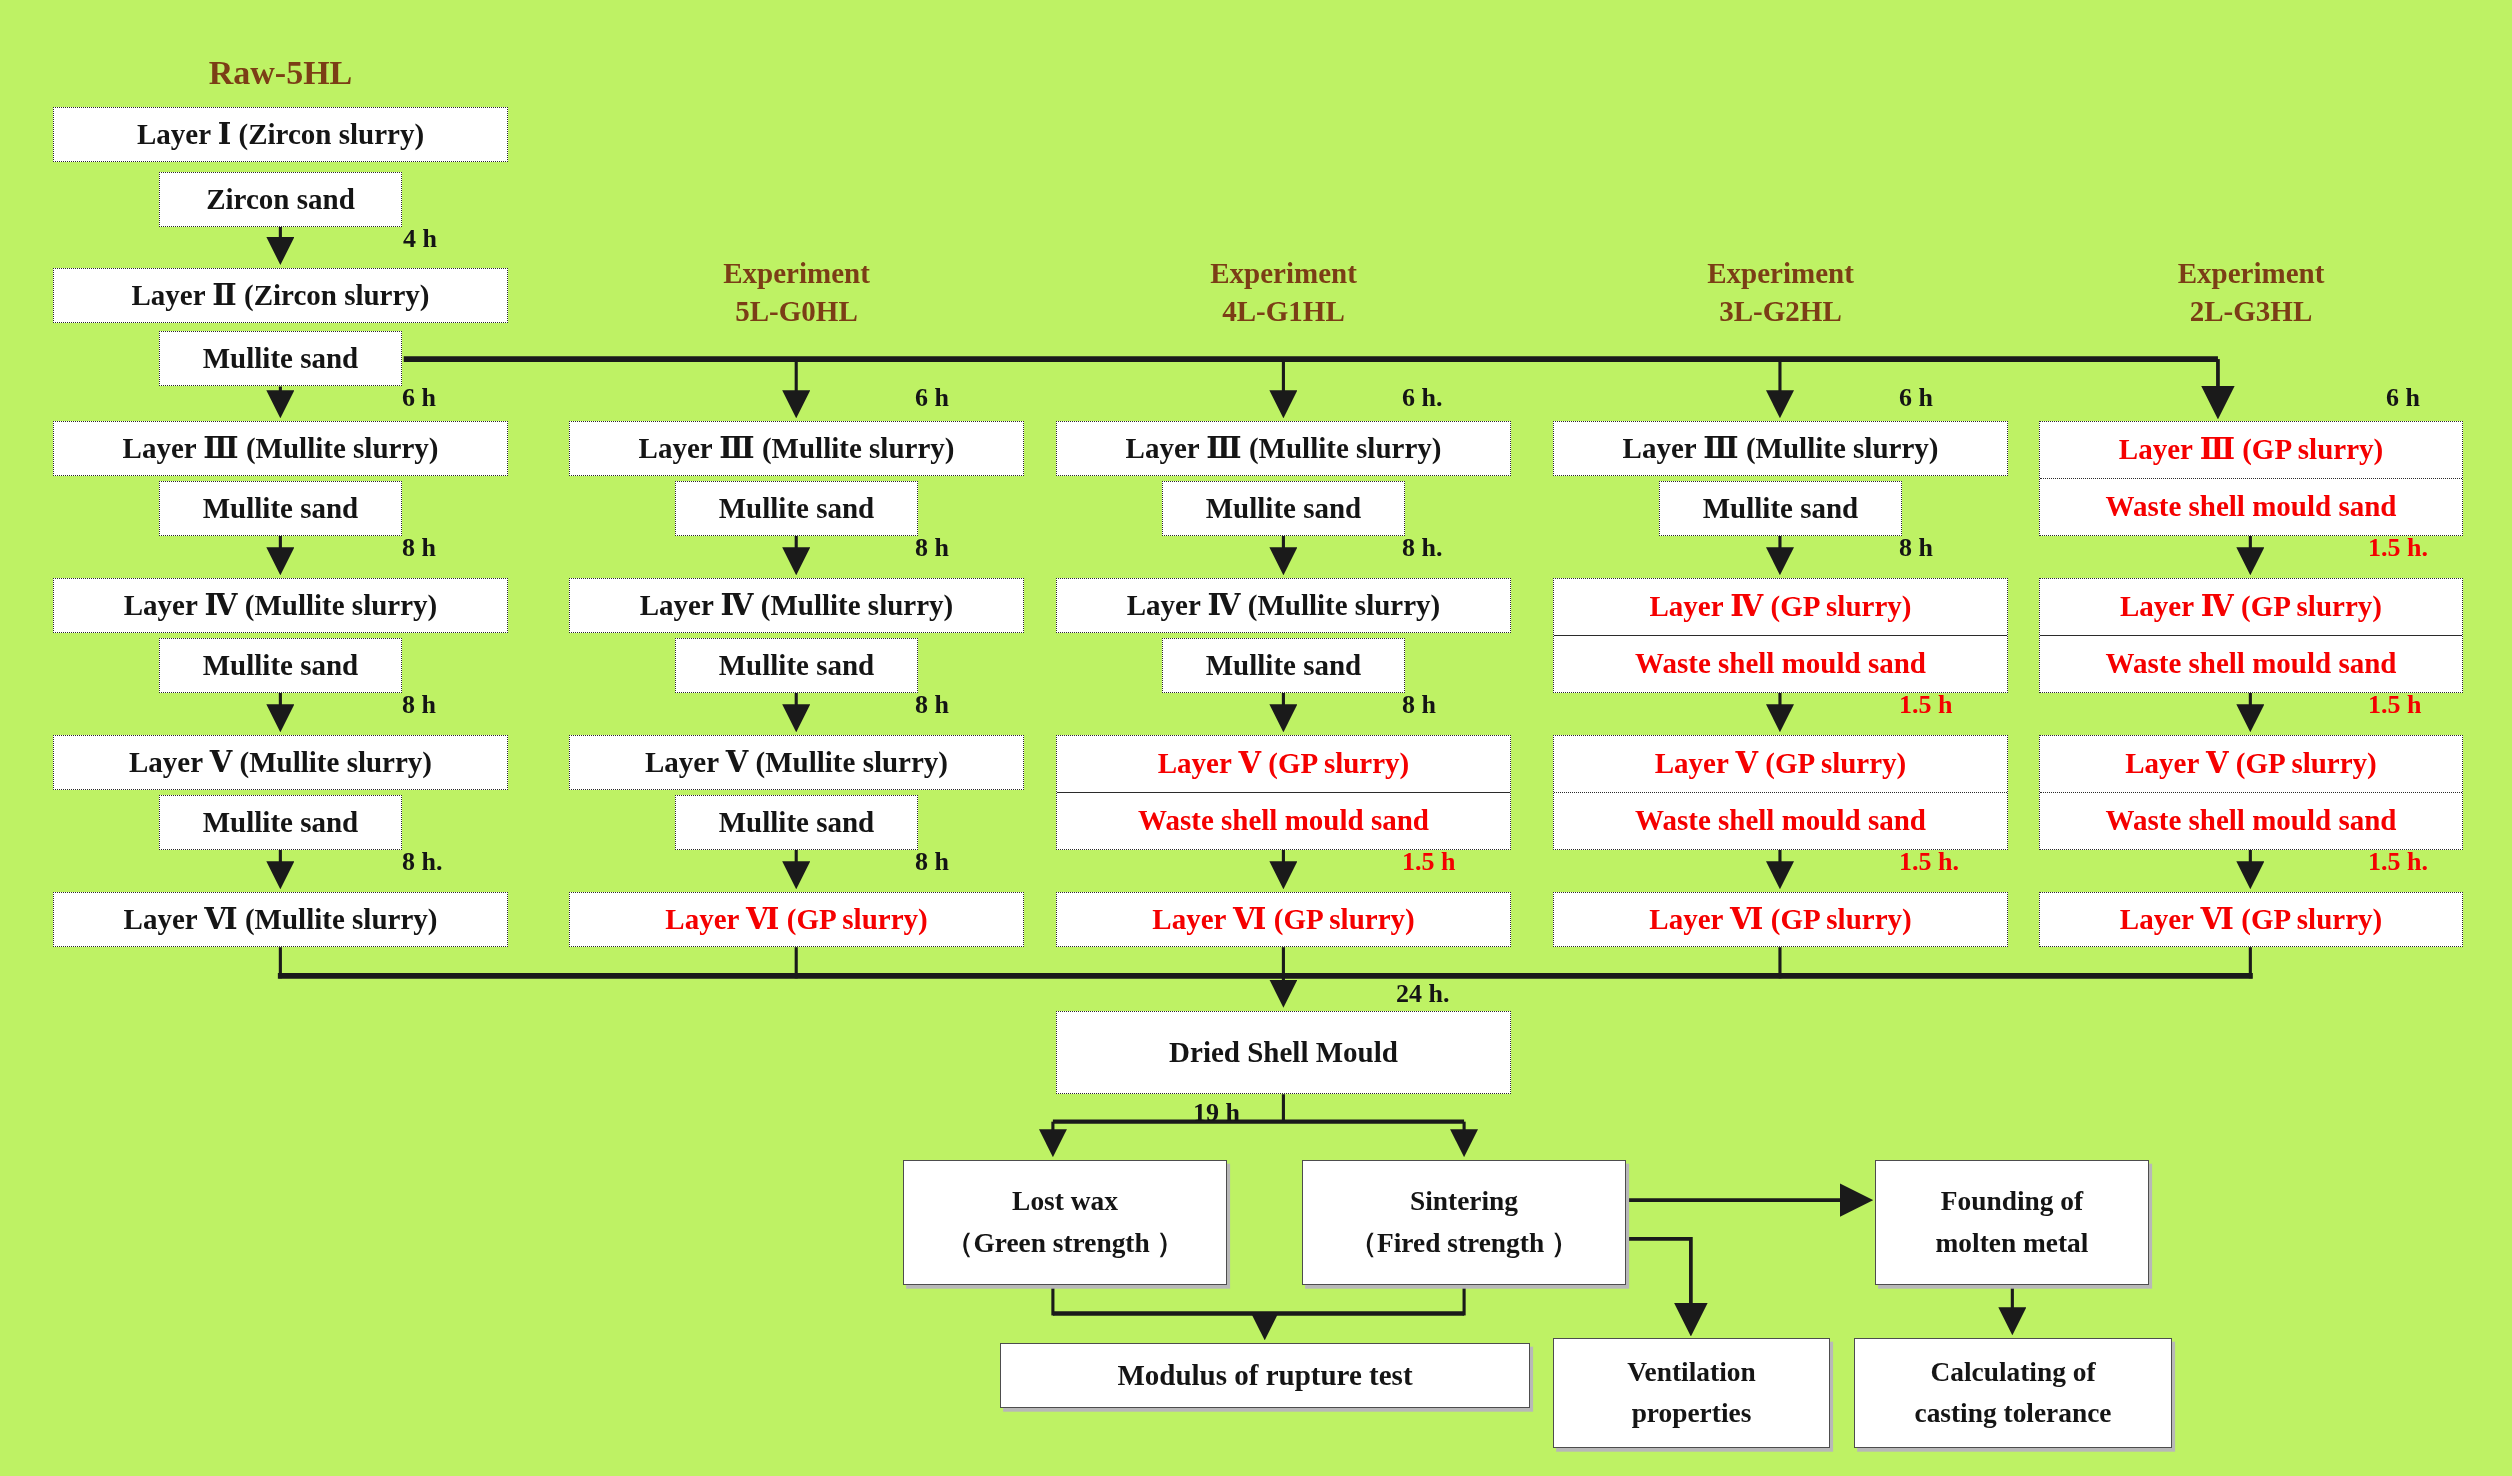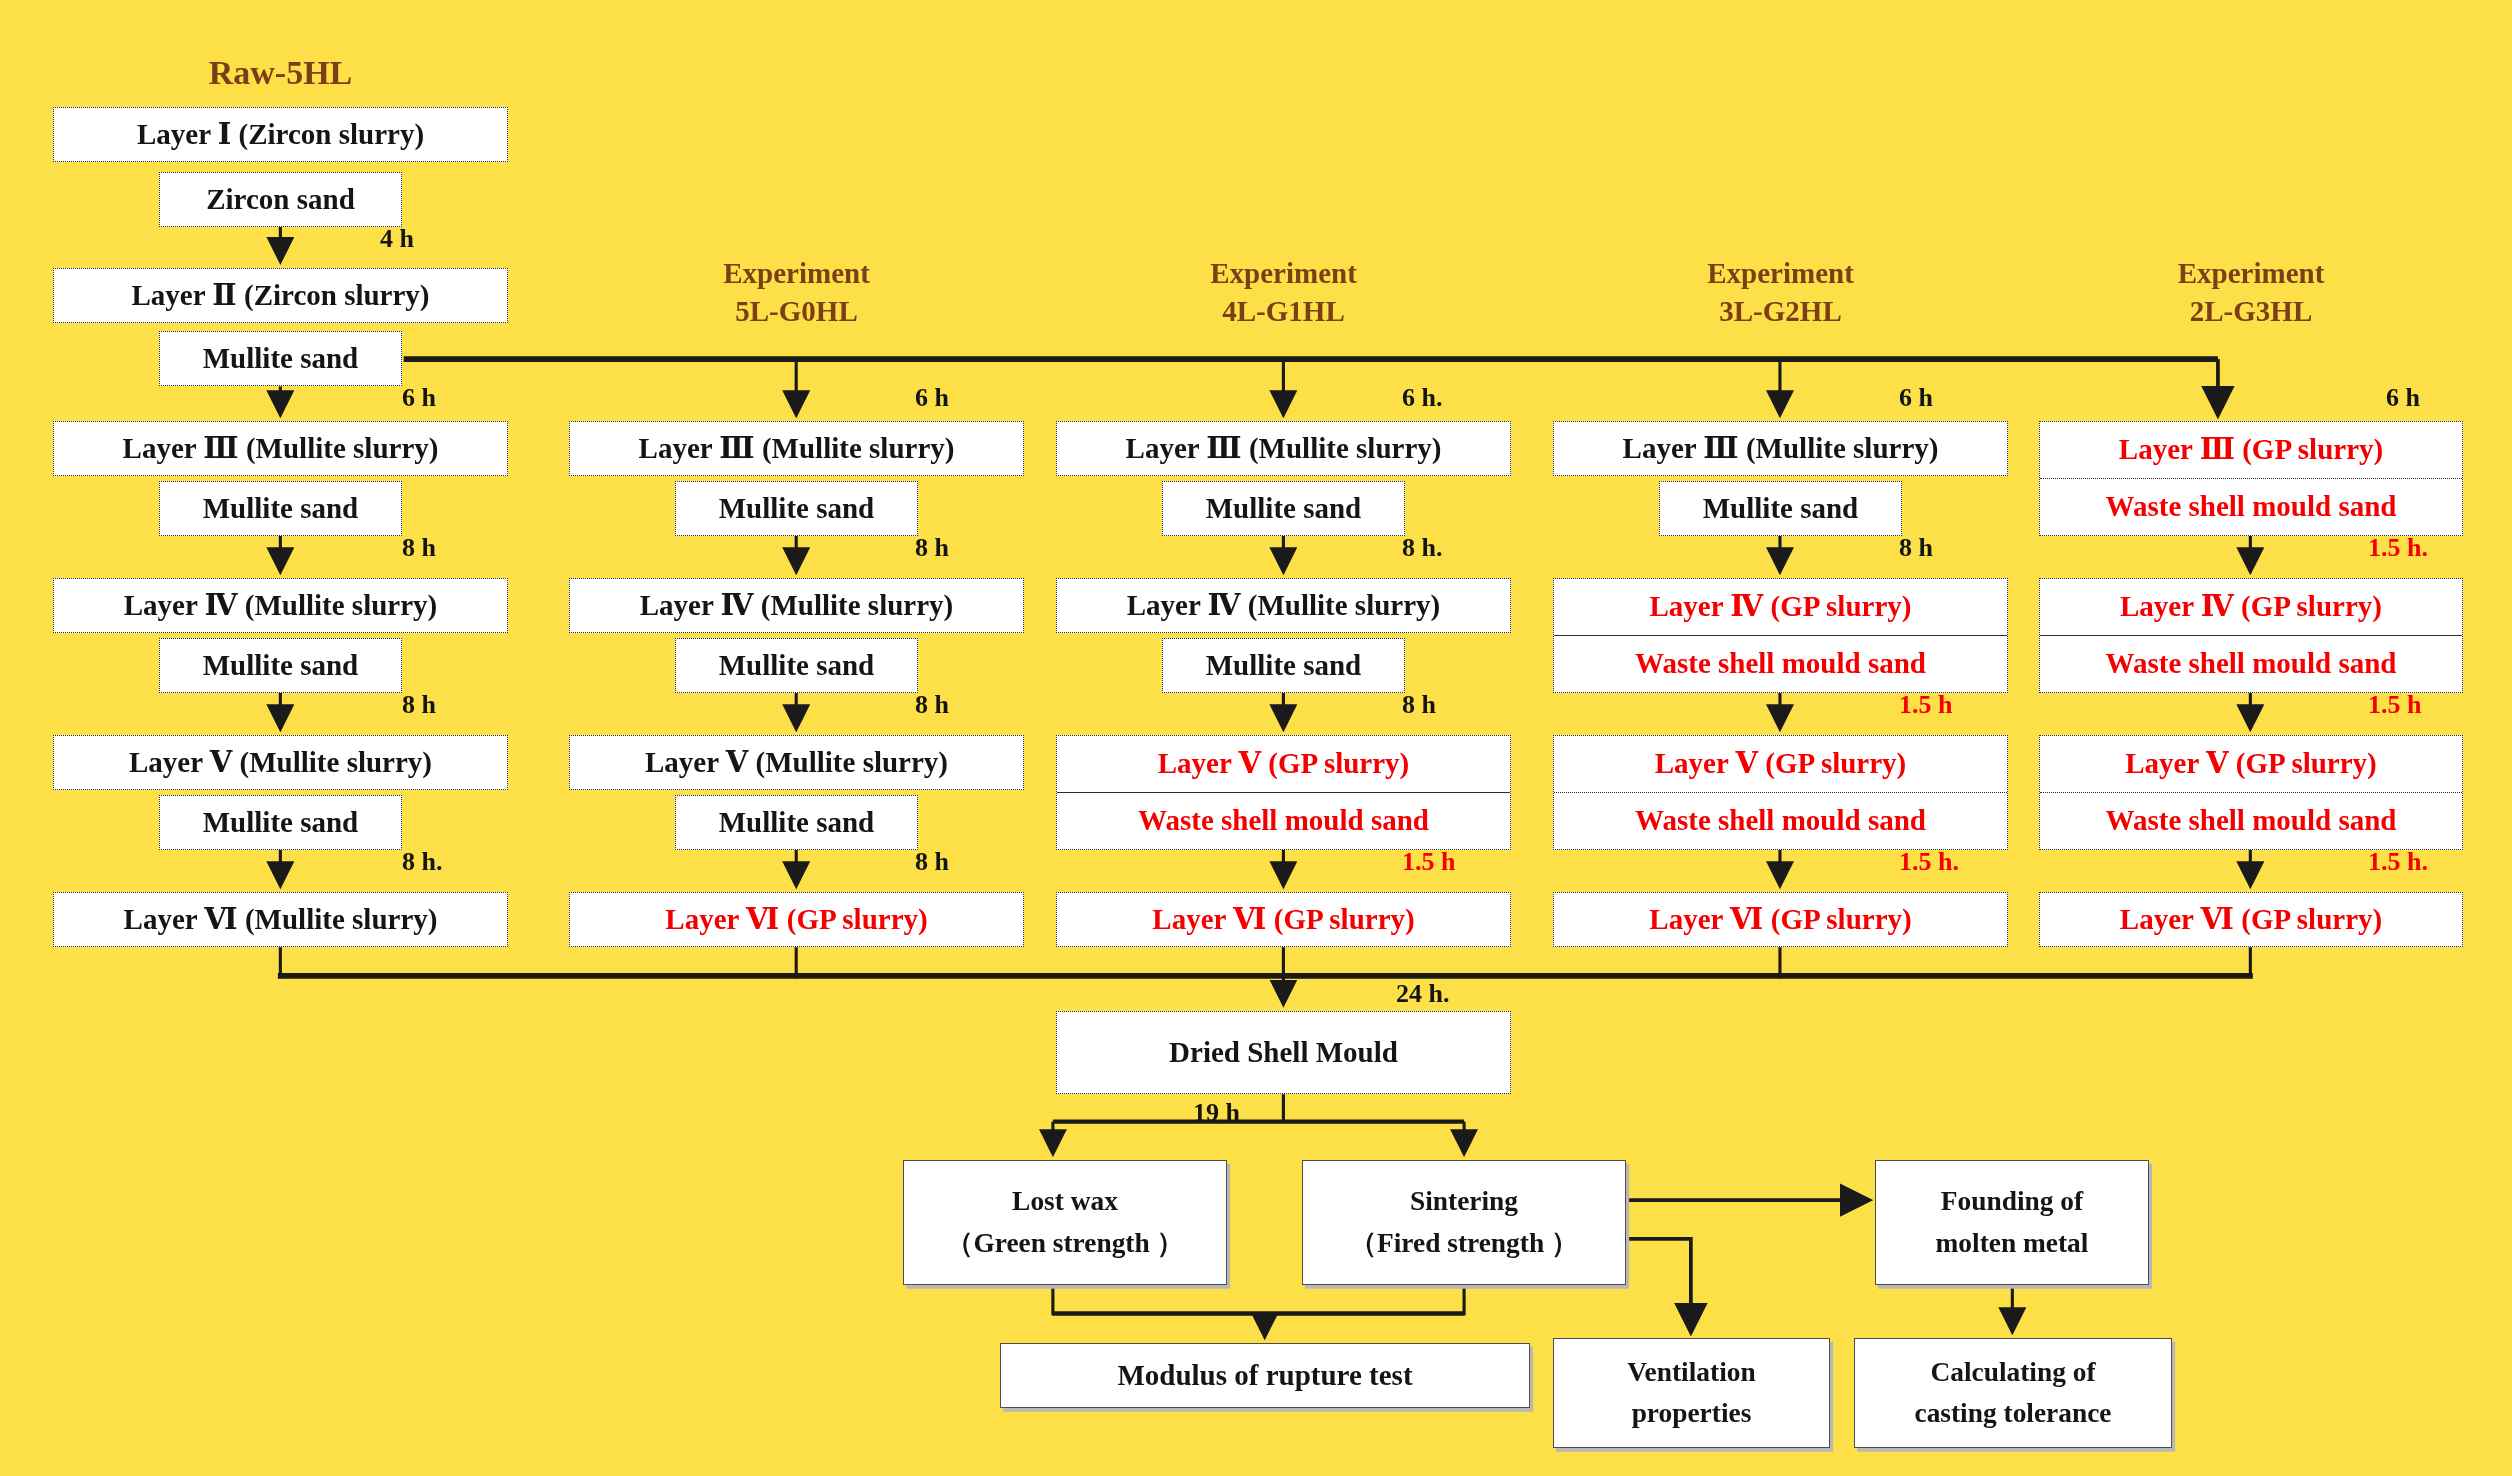--- a/index.html
+++ b/index.html
@@ -1,17 +1,17 @@
 <!DOCTYPE html>
 <html style="font-size:10px"><head>
 <meta charset="utf-8">
 <style>
   html,body{margin:0;padding:0;background:#ffffff;}
   .canvas{
-    position:relative;width:2512px;height:1477px;background:#fde047;
+    position:relative;width:2512px;height:1477px;background:#bef264;
     font-family:"Liberation Serif","DejaVu Serif","DejaVu Sans",serif;
     color:#151515;overflow:hidden;
   }
   .wires{position:absolute;left:0;top:0;width:2512px;height:1477px;z-index:1;}
   .box{
     position:absolute;background:#ffffff;display:flex;align-items:center;justify-content:center;
     text-align:center;font-weight:bold;font-size:29px;line-height:1.15;z-index:2;box-sizing:border-box;
   }
   .dash{border:1.9px dotted #2b2b2b;}
   .solid{border:1.9px solid #4d4d4d;box-shadow:3.1px 3.7px 0 #b8b8b8;}
@@ -88,21 +88,21 @@
       <path d="M2610,1926 H2996" stroke-width="6" marker-end="url(#ah)"></path>
       <path d="M2610,1988 H2714 V2134" stroke-width="6" marker-end="url(#ah)"></path>
 
       <line x1="3230" y1="2062" x2="3230" y2="2134" stroke-width="5" marker-end="url(#ah)"></line>
     </g>
   </svg>
 
   <div class="title brown" style="left:53px;top:54px;width:455px;">Raw-5HL</div>
   <div class="box dash" style="left:53px;top:107px;width:455px;height:55px;">Layer Ⅰ (Zircon slurry)</div>
   <div class="box dash" style="left:159px;top:172px;width:243px;height:55px;">Zircon sand</div>
-  <div class="lbl" style="left:380px;top:224px;">4 h</div>
+  <div class="lbl" style="left:403px;top:224px;">4 h</div>
   <div class="box dash" style="left:53px;top:268px;width:455px;height:55px;text-align:center;">Layer Ⅱ (Zircon slurry)</div>
   <div class="box dash" style="left:159px;top:331px;width:243px;height:55px;">Mullite sand</div>
   <div class="lbl" style="left:402px;top:383px;">6 h</div>
   <div class="box dash" style="left:53px;top:421px;width:455px;height:55px;">Layer Ⅲ (Mullite slurry)</div>
   <div class="box dash" style="left:159px;top:481px;width:243px;height:55px;">Mullite sand</div>
   <div class="lbl" style="left:402px;top:533px;">8 h</div>
   <div class="box dash" style="left:53px;top:578px;width:455px;height:55px;">Layer Ⅳ (Mullite slurry)</div>
   <div class="box dash" style="left:159px;top:638px;width:243px;height:55px;">Mullite sand</div>
   <div class="lbl" style="left:402px;top:690px;">8 h</div>
   <div class="box dash" style="left:53px;top:735px;width:455px;height:55px;">Layer Ⅴ (Mullite slurry)</div>

